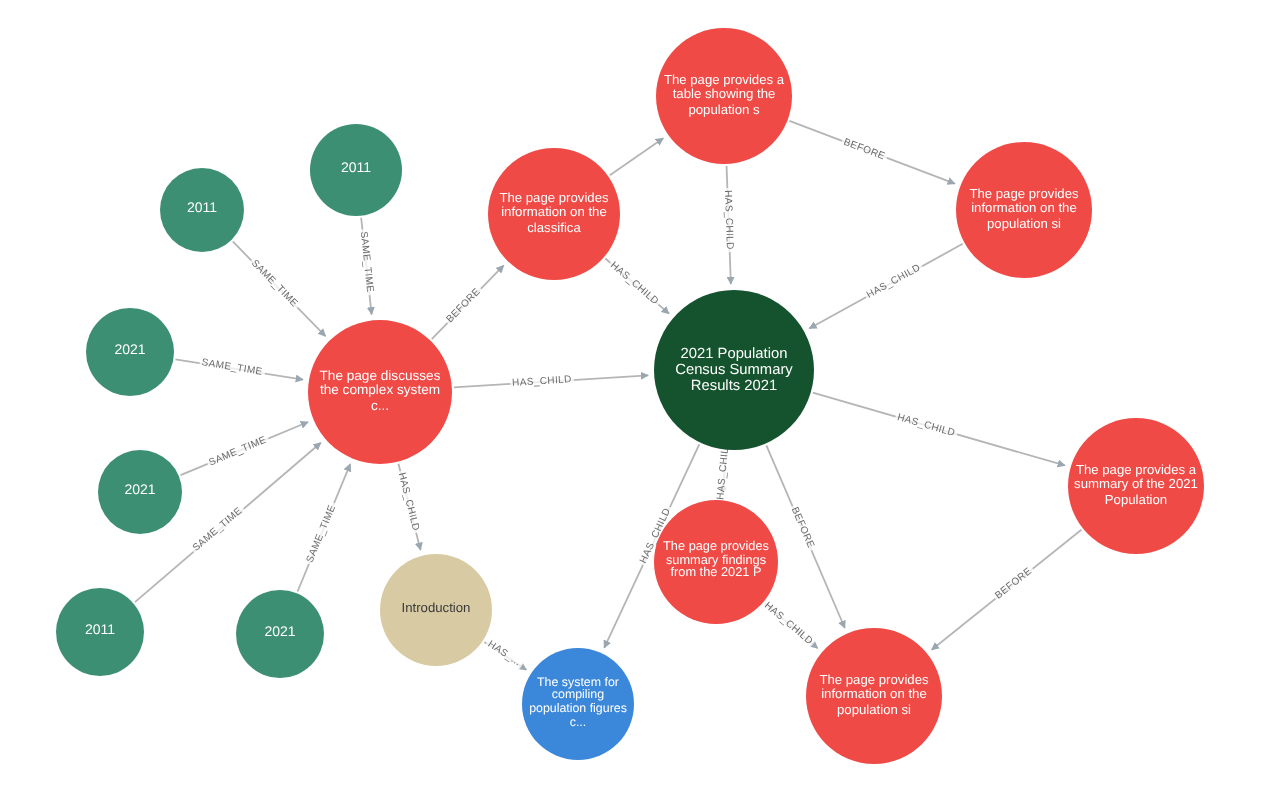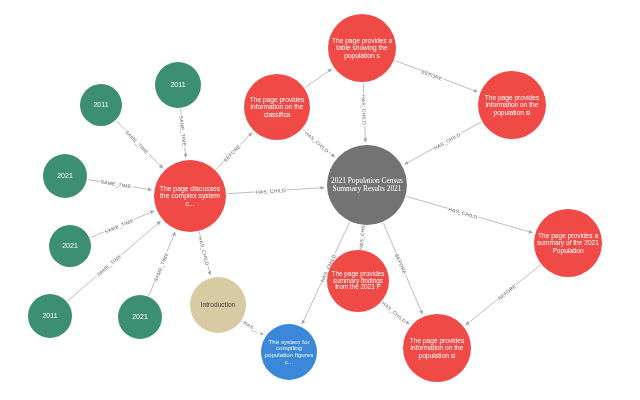--- a/index.html
+++ b/index.html
@@ -107,21 +107,21 @@
       <div class="edge-label" style="left: 446.838px; top: 140.952px; transform: translate(-50%, -50%) rotate(-28.8866deg);">HAS_CHILD</div>
       <div class="edge-label" style="left: 463.119px; top: 212.736px; transform: translate(-50%, -50%) rotate(16.0959deg);">HAS_CHILD</div>
       <div class="edge-label" style="left: 400.828px; top: 263.771px; transform: translate(-50%, -50%) rotate(66.759deg);">BEFORE</div>
       <div class="edge-label" style="left: 362.273px; top: 235.418px; transform: translate(-50%, -50%) rotate(-84.6442deg);">HAS_CHILD</div>
       <div class="edge-label" style="left: 328.261px; top: 267.942px; transform: translate(-50%, -50%) rotate(-64.9643deg);">HAS_CHILD</div>
       <div class="edge-label" style="left: 507.021px; top: 291.876px; transform: translate(-50%, -50%) rotate(-38.7131deg);">BEFORE</div>
       <div class="edge-label" style="left: 394.275px; top: 311.764px; transform: translate(-50%, -50%) rotate(40.3013deg);">HAS_CHILD</div>
       <div class="edge-label" style="left: 251.618px; top: 327.254px; transform: translate(-50%, -50%) rotate(33.5034deg);">HAS_...</div>
     </div>
   <div id="node-layer">
-      <div class="node" style="left: 327px; top: 145px; width: 80px; height: 80px; background: #737373; font-size: 7.4px; font-family: Liberation Serif, serif;">
+      <div class="node" style="left: 327px; top: 145px; width: 80px; height: 80px; background: #14532d; font-size: 7.4px;">
         <span class="node-label">2021 Population Census Summary Results 2021</span>
       </div>
       <div class="node" style="left: 244px; top: 74px; width: 66px; height: 66px; background: rgb(239, 74, 70); font-size: 6.6px;">
         <span class="node-label">The page provides information on the classifica</span>
       </div>
       <div class="node" style="left: 328px; top: 14px; width: 68px; height: 68px; background: rgb(239, 74, 70); font-size: 6.6px;">
         <span class="node-label">The page provides a table showing the population s</span>
       </div>
       <div class="node" style="left: 478px; top: 71px; width: 68px; height: 68px; background: rgb(239, 74, 70); font-size: 6.6px;">
         <span class="node-label">The page provides information on the population si</span>

